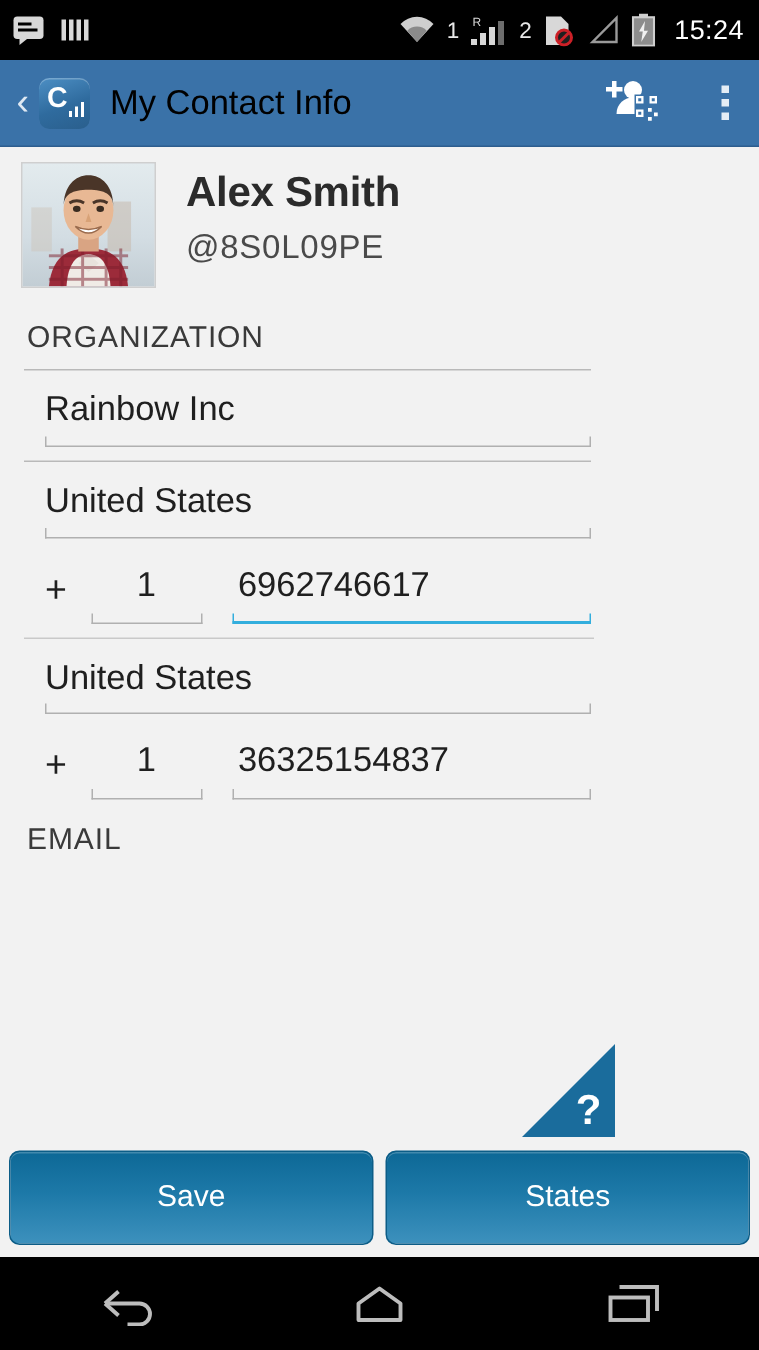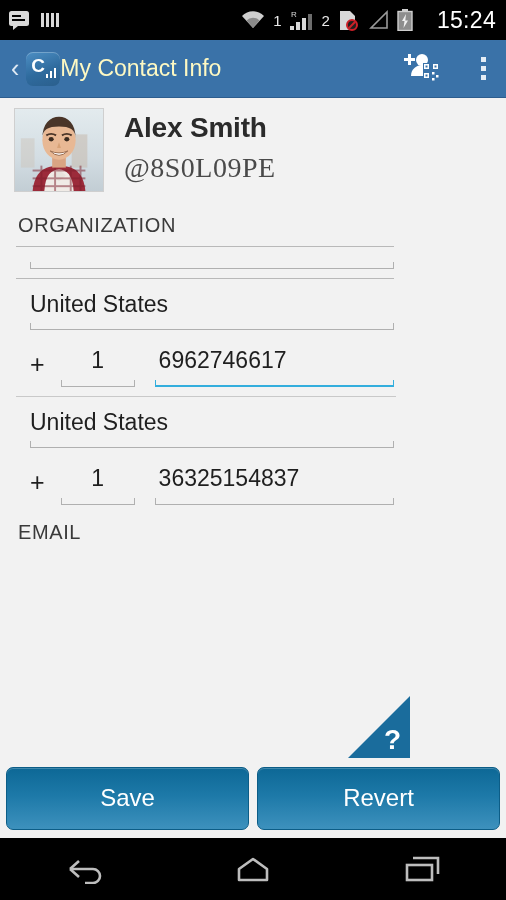--- a/index.html
+++ b/index.html
@@ -19,22 +19,22 @@
   .statusbar {
     position: absolute; top: 0; left: 0;
     width: 506px; height: 40px;
     background: #000;
     display: flex; align-items: center;
     padding: 0 10px 0 8px;
   }
   .sb-left { display: flex; align-items: center; gap: 10px; }
   .sb-right { margin-left: auto; display: flex; align-items: center; gap: 7px; }
   .sb-clock {
-    color: #ffffff; font-size: 23px; letter-spacing: 0.3px;
-    margin-left: 17px;
+    color: #ffffff; font-size: 18px; letter-spacing: 0.3px;
+    margin-left: 5px;
   }
   .sb-num { color: #e8e8e8; font-size: 15px; }
   .ic { display: block; }
 
   
   .actionbar {
     position: absolute; top: 40px; left: 0;
     width: 506px; height: 58px;
     background: #3a72a8;
     display: flex; align-items: center;
@@ -56,21 +56,21 @@
     position: absolute; left: 5px; top: 4px;
     color: #fff; font-size: 19px; font-weight: bold; line-height: 1;
   }
   .app-icon .bars { position: absolute; right: 4px; bottom: 8px;
     display: flex; align-items: flex-end; gap: 1.5px; }
   .app-icon .bars i { display: block; width: 2.5px; background: #fff; }
   .app-icon .bars i:nth-child(1) { height: 4px; }
   .app-icon .bars i:nth-child(2) { height: 7px; }
   .app-icon .bars i:nth-child(3) { height: 10px; }
   .ab-title {
-    color: #fef9c3; font-size: 23px; 
+    color: #000000; font-size: 23px; margin-left: 13px;
     white-space: nowrap; overflow: hidden;
   }
   .ab-actions { margin-left: auto; display: flex; align-items: center; gap: 34px; }
   .overflow-dots { display: flex; flex-direction: column; gap: 4px; padding: 4px 6px; cursor: pointer; }
   .overflow-dots span { width: 5px; height: 5px; background: #e4edf5; display: block; }
 
   
   .content {
     position: absolute; top: 98px; left: 0;
     width: 410px; height: 660px;
@@ -84,22 +84,22 @@
     border: 1px solid #cfcfcf; background: #dfe6ea;
     position: relative; overflow: hidden;
   }
   .avatar svg { display: block; width: 100%; height: 100%; }
   .profile-text { margin-left: 20px; padding-top: 4px; }
   .profile-name {
     font-size: 28px; font-weight: bold; color: #2b2b2b; line-height: 1.15;
     letter-spacing: -0.2px;
   }
   .profile-handle {
-    font-size: 28px; color: #4a4a4a; margin-top: 8px;
-    font-family: Liberation Serif, serif;
+    font-size: 22px; color: #4a4a4a; margin-top: 8px;
+    font-family: Liberation Sans, sans-serif;
     letter-spacing: 0.5px;
   }
 
   .section-head {
     font-size: 20px; font-weight: normal; color: #3a3a3a;
     letter-spacing: 0.6px; padding: 16px 0 9px 18px;
   }
   .section-rule {
     height: 1px; background: #b9b9b9; margin: 0 16px;
   }
@@ -163,21 +163,21 @@
     width: 506px; height: 80px;
     background: #f2f2f2;
     display: flex; align-items: center; gap: 8px;
     padding: 0 6px;
   }
   .btn {
     flex: 1; height: 63px;
     border-radius: 7px;
     background: linear-gradient(180deg, #0d6896 0%, #1d79a8 45%, #3d91bd 100%);
     border: 1px solid #0c5d87;
-    color: #ffffff; font-size: 24px;
+    color: #ffffff; font-size: 20px;
     display: flex; align-items: center; justify-content: center;
     cursor: pointer;
     box-shadow: inset 0 1px 0 rgba(255,255,255,.22);
     text-align: center;
   }
 
   
   .navbar {
     position: absolute; left: 0; bottom: 0;
     width: 506px; height: 62px;
@@ -333,20 +333,21 @@
       <div class="profile-text">
         <div class="profile-name">Alex Smith</div>
         <div class="profile-handle">@8S0L09PE</div>
       </div>
     </div>
 
     <div class="section-head">ORGANIZATION</div>
     <div class="section-rule"></div>
 
     <div class="field">
+      <div class="val">Rainbow Inc</div>
       <div class="underline"></div>
     </div>
 
 
     <div class="section-rule"></div>
 
     <div class="field">
       <div class="val">United States</div>
       <div class="underline"></div>
     </div>
@@ -382,21 +383,21 @@
     <div class="section-head">EMAIL</div>
 
     <div class="help-tab">
       <span class="tri"></span>
       <span class="qmark">?</span>
     </div>
   </div>
 
   <div class="buttonbar">
     <div class="btn">Save</div>
-    <div class="btn">Revert</div>
+    <div class="btn">States</div>
   </div>
 
   <div class="navbar">
     <span class="nav-btn">
       <svg width="48" height="30" viewBox="0 0 48 30">
         <path d="M10 15 H33 a7 7 0 0 1 0 14 H25" fill="none" stroke="#bdbdbd" stroke-width="2.6"></path>
         <path d="M10 15 L19 7 M10 15 L19 23" fill="none" stroke="#bdbdbd" stroke-width="2.6"></path>
       </svg>
     </span>
     <span class="nav-btn">

